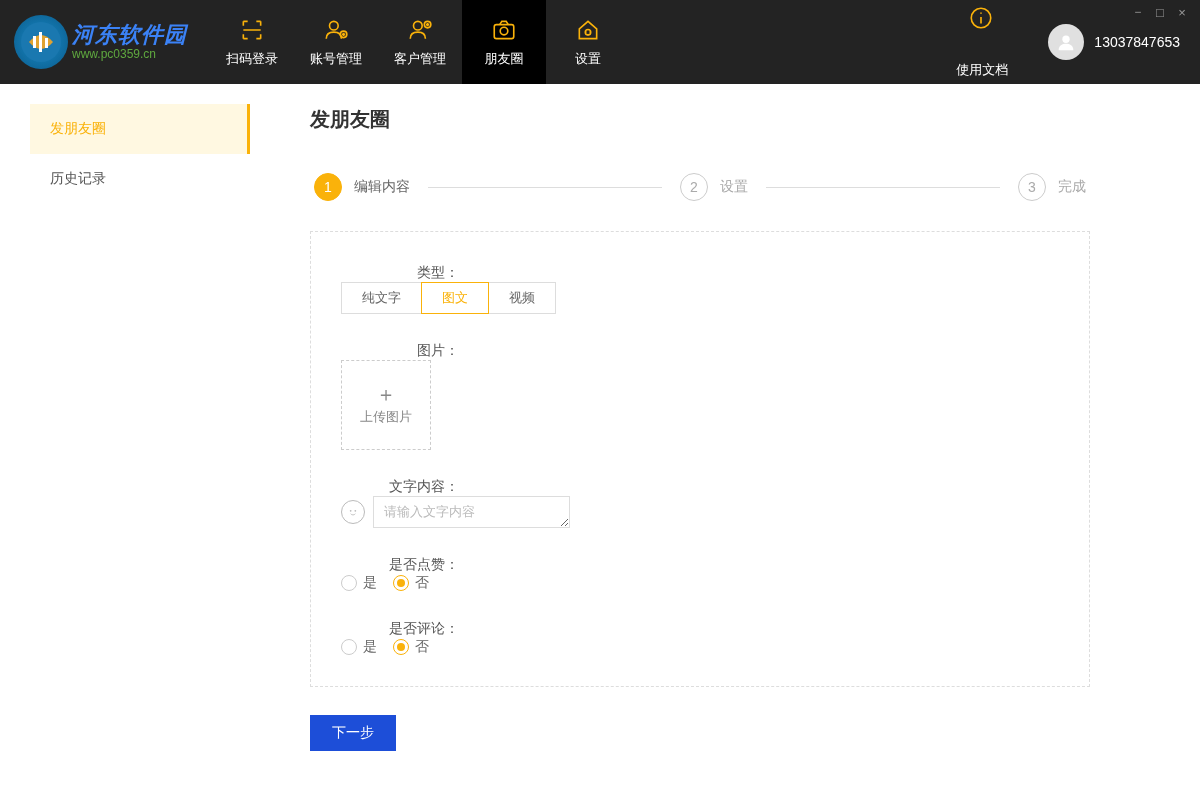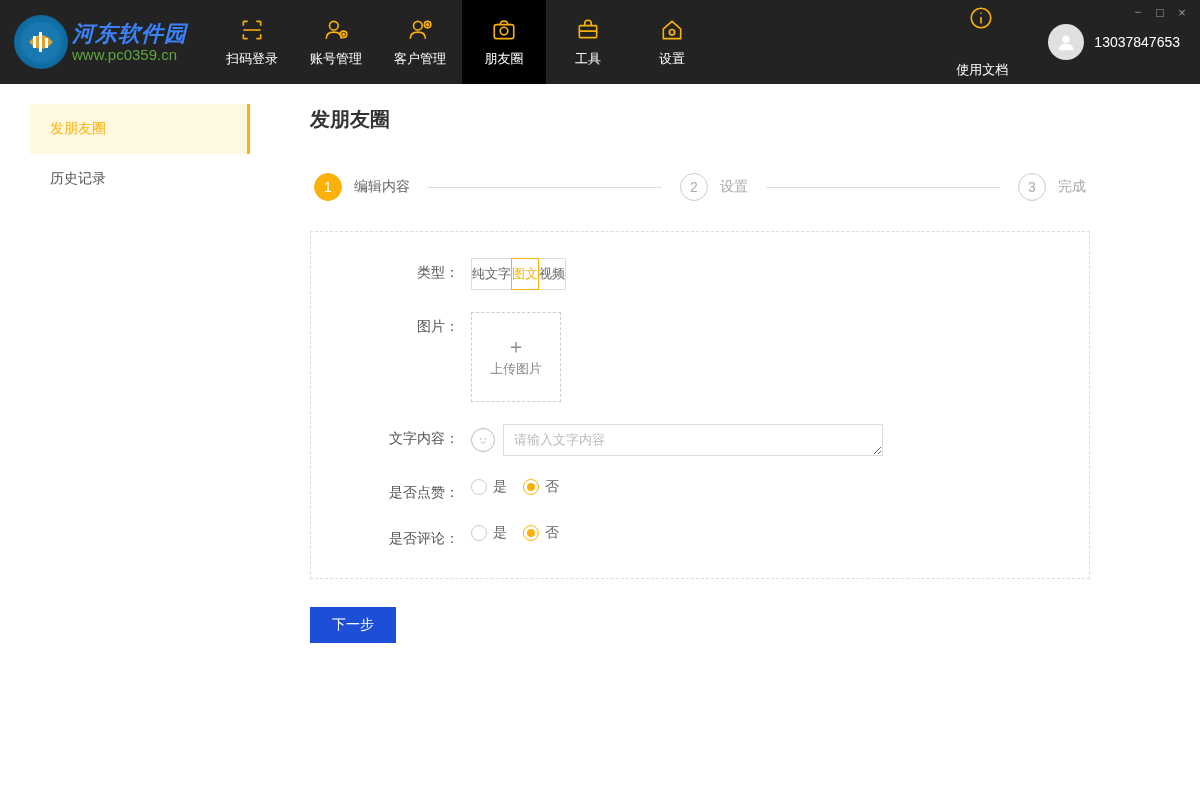--- a/index.html
+++ b/index.html
@@ -4,21 +4,21 @@
   <style>
     * { margin: 0; padding: 0; box-sizing: border-box; font-family: "Microsoft YaHei", Arial, sans-serif; }
     body { width: 1200px; height: 800px; background: #f5f5f5; overflow: hidden; }
     
     .topbar { height: 84px; background: #232323; display: flex; align-items: center; padding: 0 10px; position: relative; }
     .logo-area { width: 200px; display: flex; align-items: center; padding-left: 4px; }
     .logo-img { width: 54px; height: 54px; border-radius: 50%; background: radial-gradient(circle, #1a8cc9, #0a5a8a); display: flex; align-items: center; justify-content: center; }
     .logo-img svg { width: 44px; height: 44px; }
     .logo-text { margin-left: 4px; line-height: 1; }
     .logo-text .t1 { color: #3b82f6; font-size: 22px; font-weight: bold; letter-spacing: 1px; font-style: italic;}
-    .logo-text .t2 { color: #5fa83f; font-size: 15px; display:block; margin-top:2px;}
+    .logo-text .t2 { color: #5fa83f; font-size: 12px; display:block; margin-top:2px;}
     
     .navbar { display: flex; height: 100%; align-items: flex-end; }
     .nav-item { width: 84px; height: 100%; display: flex; flex-direction: column; align-items: center; justify-content: center; cursor: pointer; color: #fff; font-size: 13px; }
     .nav-item.active { background: #000; }
     .nav-item .icon { width: 28px; height: 28px; margin-bottom: 6px; display: flex; align-items: center; justify-content: center; }
     .nav-item .icon svg { width: 26px; height: 26px; stroke: #fab20a; fill: none; stroke-width: 1.5; }
     
     .topbar-right { position: absolute; right: 0; top: 0; height: 100%; display: flex; align-items: center; padding-right: 20px; }
     .docs-link { display: flex; flex-direction: column; align-items: center; color: #fff; font-size: 13px; margin-right: 40px; cursor: pointer; gap: 22px; }
     .docs-link .icon { width: 28px; height: 28px; margin-bottom: 6px; }
@@ -41,26 +41,26 @@
     
     .steps { display: flex; align-items: center; margin-bottom: 30px; padding: 0 4px; }
     .step { display: flex; align-items: center; }
     .step-num { width: 28px; height: 28px; border-radius: 50%; display: flex; align-items: center; justify-content: center; font-size: 14px; border: 1px solid #ccc; color: #aaa; }
     .step.active .step-num { background: #fab20a; color: #fff; border-color: #fab20a; }
     .step-label { margin-left: 12px; font-size: 14px; color: #aaa; }
     .step.active .step-label { color: #666; }
     .step-line { flex: 1; height: 1px; background: #ddd; margin: 0 18px; }
     
     .form-box { border: 1px dashed #ddd; padding: 26px 30px 30px 30px; max-width: 780px; }
-    .form-row { display: flex; align-items: flex-start; margin-bottom: 22px; }
+    .form-row { display: flex; align-items: flex-start; margin-bottom: 22px; flex-direction: column; }
     .form-row:last-child { margin-bottom: 0; }
     .form-label { width: 130px; text-align: right; font-size: 14px; color: #555; padding-right: 12px; padding-top: 6px; }
     .form-ctrl { flex: 1; display: flex; align-items: center; flex-wrap: wrap; gap: 0; }
     
-    .type-btn { height: 32px; padding: 0 0; border: 1px solid #ddd; background: #fff; font-size: 13px; color: #666; cursor: pointer; margin-left: -1px; }
+    .type-btn { height: 32px; padding: 0 20px; border: 1px solid #ddd; background: #fff; font-size: 13px; color: #666; cursor: pointer; margin-left: -1px; }
     .type-btn:first-child { margin-left: 0; }
     .type-btn.active { color: #fab20a; border-color: #fab20a; position: relative; z-index: 1; }
     
     .upload-box { width: 90px; height: 90px; border: 1px dashed #ccc; display: flex; flex-direction: column; align-items: center; justify-content: center; cursor: pointer; color: #888; font-size: 13px; }
     .upload-box .plus { font-size: 20px; line-height: 1; margin-bottom: 4px; color: #888; }
     
     .emoji-btn { width: 24px; height: 24px; border: 1.5px solid #bbb; border-radius: 50%; display: flex; align-items: center; justify-content: center; margin-right: 8px; cursor: pointer; }
     .emoji-btn svg { width: 14px; height: 14px; fill: #bbb; }
     .text-input { flex: 1; max-width: 380px; height: 32px; border: 1px solid #ddd; padding: 0 10px; font-size: 13px; resize: vertical; font-family: inherit; line-height: 30px; }
     .text-input::placeholder { color: #bbb; }
@@ -130,29 +130,20 @@
     </div>
     <div class="nav-item active">
       <span class="icon">
           <svg viewBox="0 0 24 24">
             <rect x="3" y="7" width="18" height="13" rx="2"></rect>
             <path d="M8 7l2-3h4l2 3"></path>
             <circle cx="12" cy="13" r="3.5"></circle>
           </svg>
         </span>
       <span>朋友圈</span>
-    </div>
-    <div class="nav-item">
-      <span class="icon">
-          <svg viewBox="0 0 24 24">
-            <rect x="4" y="8" width="16" height="11" rx="1"></rect>
-            <path d="M9 8V6a3 3 0 016 0v2M4 13h16"></path>
-          </svg>
-        </span>
-      <span>工具</span>
     </div>
     <div class="nav-item">
       <span class="icon">
           <svg viewBox="0 0 24 24">
             <path d="M4 11l8-7 8 7v9H4z"></path>
             <circle cx="12" cy="14" r="2.5"></circle>
             <path d="M12 11v1M12 16v1M9.5 14h1M13.5 14h1"></path>
           </svg>
         </span>
       <span>设置</span>

